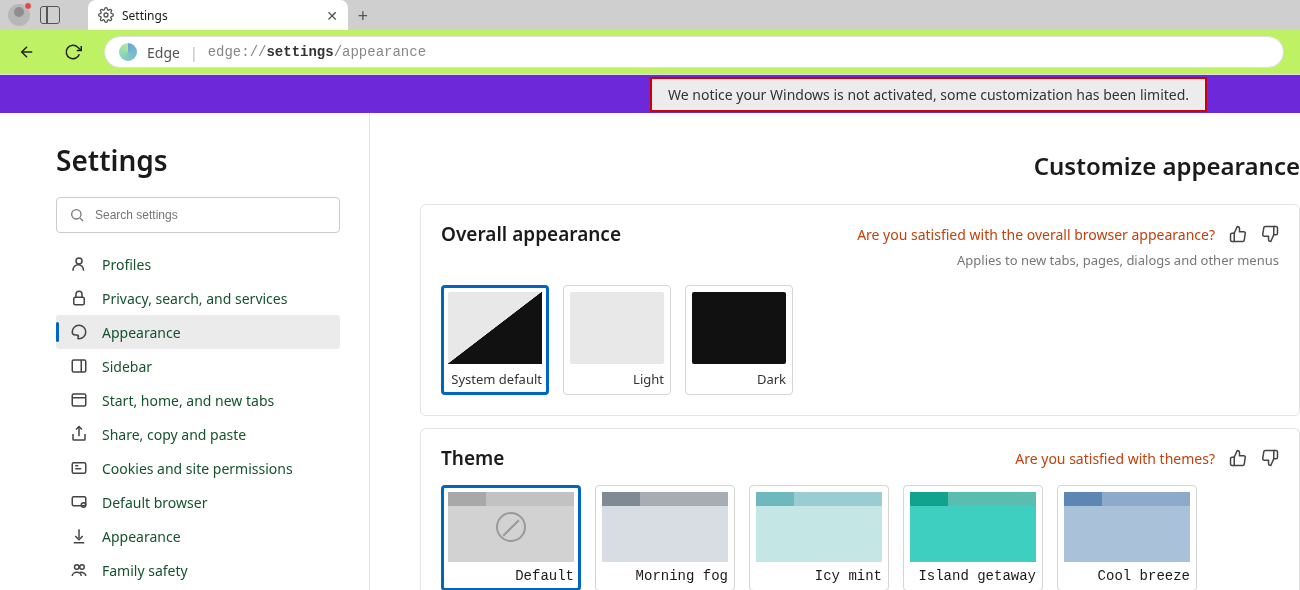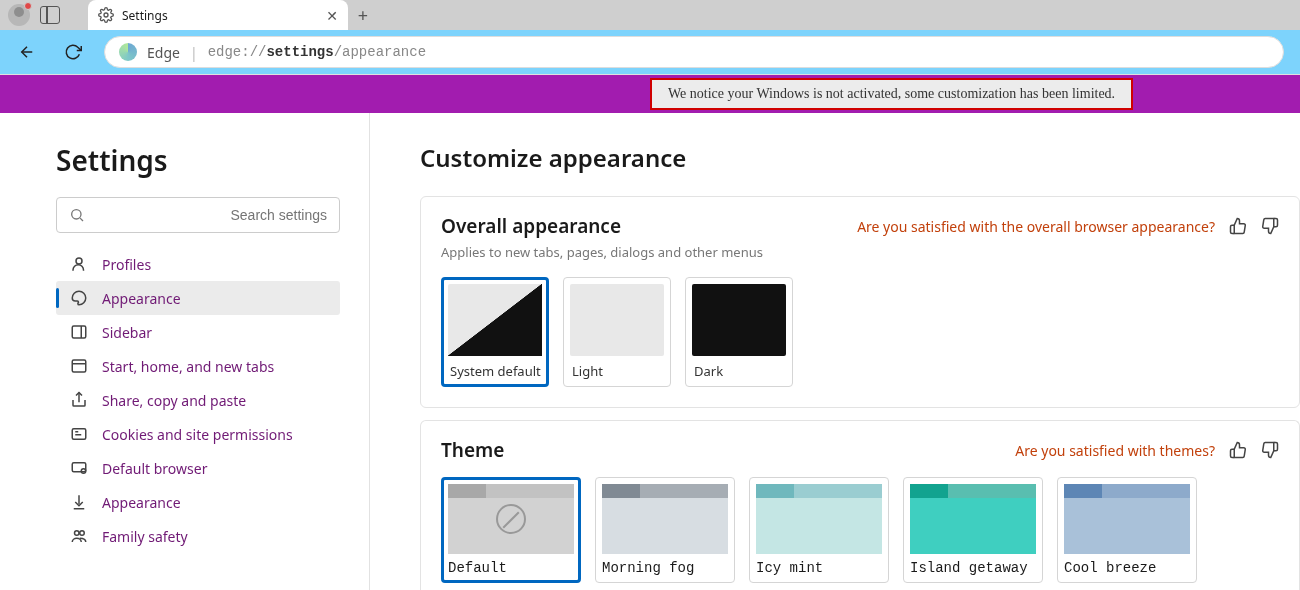--- a/index.html
+++ b/index.html
@@ -13,48 +13,48 @@
   .profile-dot { position:absolute; top:-2px; right:-2px; width:8px; height:8px; border-radius:50%; background:#e04848; border:1px solid #cfcfcf;}
   .panel-icon { width:20px; height:18px; border:1.5px solid #555; border-radius:3px; position:relative;}
   .panel-icon::after{content:"";position:absolute;left:5px;top:0;bottom:0;width:1.5px;background:#555;}
 
   .tab { margin-left: 28px; background: #fff; height: 30px; width: 260px; border-radius: 8px 8px 0 0; display: flex; align-items: center; padding: 0 10px; gap: 8px; font-size: 12px; }
   .tab .gear { width:16px; height:16px; display:flex; align-items:center; justify-content:center;}
   .tab .close { margin-left: auto; font-size:14px; color:#555; cursor:pointer;}
   .newtab { width:30px; height:30px; display:flex; align-items:center; justify-content:center; font-size:18px; color:#555; cursor:pointer;}
 
   
-  .toolbar { height: 45px; background: #7dd3fc; border-bottom: 1px solid #e0e0e0; display:flex; align-items:center; padding: 0 12px; gap: 16px; }
+  .toolbar { height: 45px; background: #bef264; border-bottom: 1px solid #e0e0e0; display:flex; align-items:center; padding: 0 12px; gap: 16px; }
   .navbtn { width:30px; height:30px; display:flex; align-items:center; justify-content:center; color:#333; cursor:pointer;}
   .navbtn svg { width:18px; height:18px; }
   .address { flex:1; height:32px; border:1px solid #ddd; border-radius:16px; background:#fff; display:flex; align-items:center; padding: 0 14px; gap:10px; font-size:14px; color:#333; max-width: 1180px;}
   .edge-logo { width:18px; height:18px; border-radius:50%; background: conic-gradient(#0c6eb5, #29a3a3, #7ed957); opacity:0.6;}
   .addr-edge { color:#555; }
   .addr-sep { color:#bbb; }
   .addr-url { color:#888;font-family:Liberation Mono, monospace; }
   .addr-url b { color:#333; font-weight:600; }
 
   
-  .notice-row { height: 38px; background:#a21caf; display:flex; align-items:center;font-family:Liberation Serif, serif; }
+  .notice-row { height: 38px; background:#6d28d9; display:flex; align-items:center; }
   .notice-box { margin-left: 650px; border: 2px solid #d00000; padding: 6px 16px; font-size: 14px; color:#333; background:#ececec;}
 
   
   .main { display:flex; height: calc(590px - 30px - 45px - 38px); }
   .sidebar { width: 370px; border-right: 1px solid #e2e2e2; padding: 28px 0 0 56px; background:#fff; }
   .sidebar h1 { font-size: 28px; font-weight: 600; margin-bottom: 18px; }
   .searchbox { width: 284px; height: 36px; border:1px solid #ccc; border-radius:4px; display:flex; align-items:center; padding:0 12px; gap:10px; color:#777; margin-bottom:14px; cursor:text;}
-  .searchbox input { border:none; outline:none; font-size:14px; flex:1; background:transparent; color:#333;text-align:right;}
+  .searchbox input { border:none; outline:none; font-size:12px; flex:1; background:transparent; color:#333;}
 
   .nav { list-style:none; }
-  .nav li { height: 34px; display:flex; align-items:center; gap:14px; padding-left:14px; font-size:14px; color:#701a75; cursor:pointer; width: 284px; border-radius:3px;}
+  .nav li { height: 34px; display:flex; align-items:center; gap:14px; padding-left:14px; font-size:14px; color:#14532d; cursor:pointer; width: 284px; border-radius:3px;}
   .nav li.active { background:#ebebeb; position:relative;}
   .nav li.active::before { content:""; position:absolute; left:0; top:7px; bottom:7px; width:3px; background:#0067c0; border-radius:2px;}
   .nav .ic { width:18px; height:18px; display:flex;align-items:center;justify-content:center; color:#444;}
 
-  .content { flex:1; background:#fff; padding: 28px 0 0 50px; overflow:hidden;}
+  .content { flex:1; background:#fff; padding: 36px 0 0 50px; overflow:hidden;text-align:right;}
   .content h2 { font-size: 24px; font-weight:600; margin-bottom: 22px; }
 
   .section { border:1px solid #e3e3e3; border-radius:6px; padding: 16px 20px 20px 20px; margin-bottom: 12px; }
   .sec-header { display:flex; align-items:center; margin-bottom:4px;}
   .sec-title { font-size:19px; font-weight:600; }
   .sec-feedback { margin-left:auto; font-size:14px; color:#c2410c; display:flex; align-items:center; gap:14px;}
   .thumb { width:18px; height:18px; cursor:pointer; color:#444;}
   .sec-sub { font-size:13px; color:#777; margin-bottom:16px;}
 
   .cards { display:flex; gap:14px; }
@@ -142,20 +142,29 @@
     </div>
     <ul class="nav" id="navlist">
         <li>
           <span class="ic">
             <svg viewBox="0 0 24 24" width="18" height="18" fill="none" stroke="#444" stroke-width="2">
               <circle cx="12" cy="8" r="4"></circle>
               <path d="M4 21v-1a7 7 0 0 1 14 0v1"></path>
             </svg>
           </span>
           <span>Profiles</span>
+        </li>
+        <li>
+          <span class="ic">
+            <svg viewBox="0 0 24 24" width="18" height="18" fill="none" stroke="#444" stroke-width="2">
+              <rect x="5" y="11" width="14" height="10" rx="2"></rect>
+              <path d="M8 11V7a4 4 0 0 1 8 0v4"></path>
+            </svg>
+          </span>
+          <span>Privacy, search, and services</span>
         </li>
         <li class="active">
           <span class="ic">
             <svg viewBox="0 0 24 24" width="18" height="18" fill="none" stroke="#444" stroke-width="2">
               <path d="M12 3c5 0 9 4 9 9a9 9 0 0 1-9 9c-1 0-1.5-.7-1.5-1.5 0-.4.2-.8.4-1 .3-.3.4-.6.4-1 0-.8-.7-1.5-1.5-1.5H7a4 4 0 0 1-4-4c0-5 4-9 9-9z"></path>
             </svg>
           </span>
           <span>Appearance</span>
         </li>
         <li>

